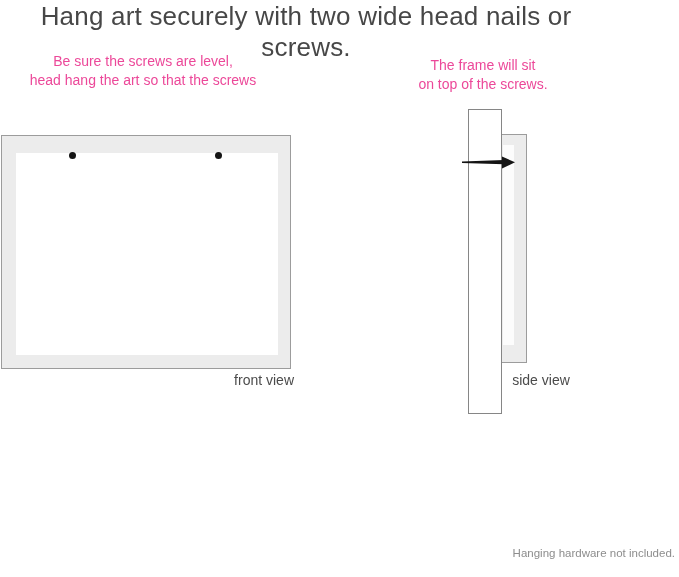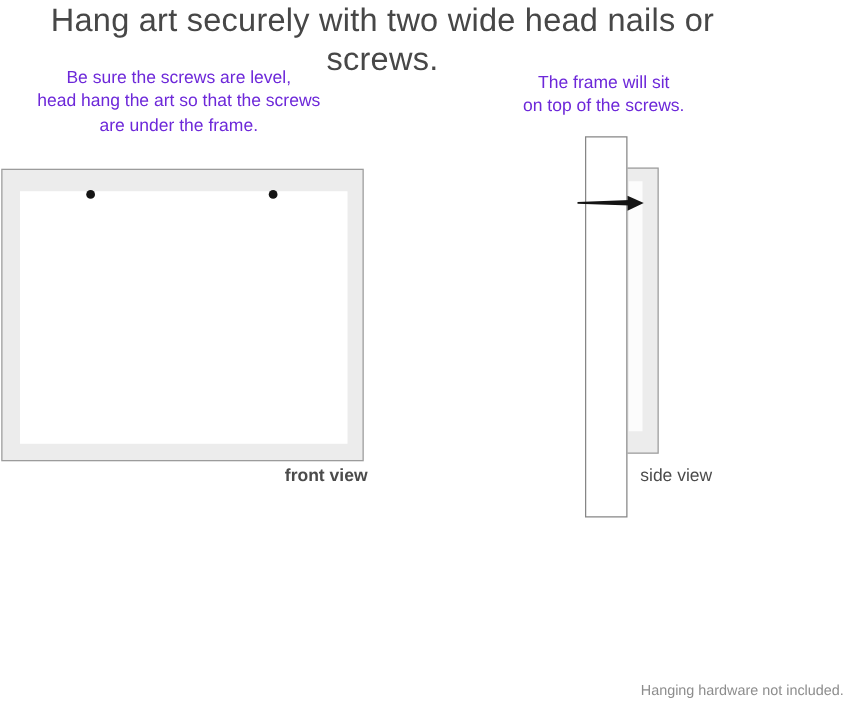--- a/index.html
+++ b/index.html
@@ -21,21 +21,21 @@
     font-weight: 300;
     letter-spacing: 0.2px;
     color: #474747;
   }
 
   .note {
     font-size: 14px;
     font-weight: 300;
     line-height: 19.4px;
     text-align: center;
-    color: #6d28d9;
+    color: #ec4899;
   }
   .note-left  { top: 52px; left: 23px;  width: 240px; }
   .note-right { top: 56px; left: 383px; width: 200px; }
 
   
   .frame-front {
     left: 1px; top: 135px; width: 290px; height: 234px;
     background: #ececec;
     border: 1px solid #9c9c9c;
     box-sizing: border-box;
@@ -50,21 +50,21 @@
     background: #141414;
   }
   .nail-dot-left  { left: 69px;  top: 152px; }
   .nail-dot-right { left: 215px; top: 152px; }
 
   .view-label {
     font-size: 14px;
     font-weight: 300;
     color: #4b4b4b;
   }
-  .front-label { top: 372px; left: 144px; width: 150px; text-align: right; font-weight: bold; }
+  .front-label { top: 372px; left: 144px; width: 150px; text-align: right; }
   .side-label  { top: 372px; left: 461px; width: 160px; text-align: center; }
 
   
   .frame-side {
     left: 500px; top: 134px; width: 27px; height: 229px;
     background: #ececec;
     border: 1px solid #9c9c9c;
     box-sizing: border-box;
     z-index: 0;
   }
@@ -97,21 +97,20 @@
 </head>
 <body>
 
 <div class="page">
 
   <div class="abs title">Hang art securely with two wide head nails or screws.</div>
 
   <div class="abs note note-left">
     <div>Be sure the screws are level,</div>
     <div>head hang the art so that the screws</div>
-    <div>are under the frame.</div>
   </div>
 
   <div class="abs note note-right">
     <div>The frame will sit</div>
     <div>on top of the screws.</div>
   </div>
 
   <div class="abs frame-front"></div>
   <div class="abs frame-mat"></div>
   <div class="abs nail-dot nail-dot-left"></div>

